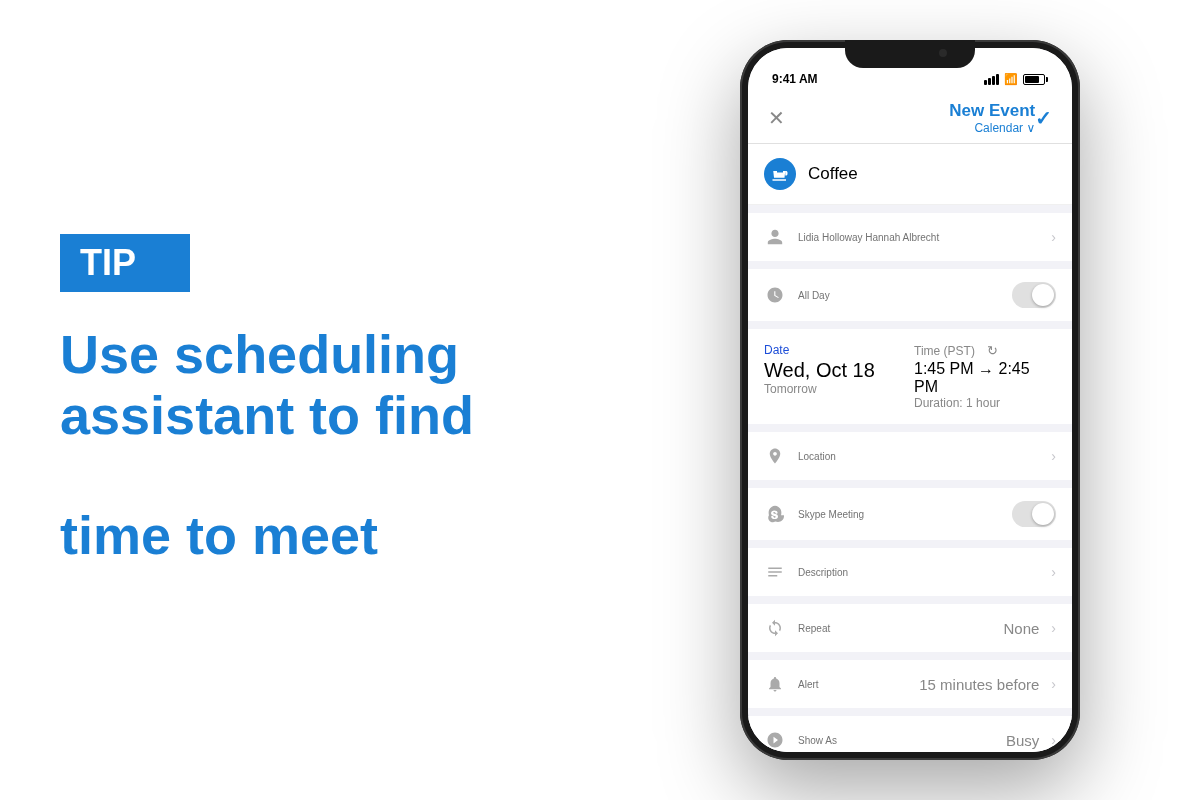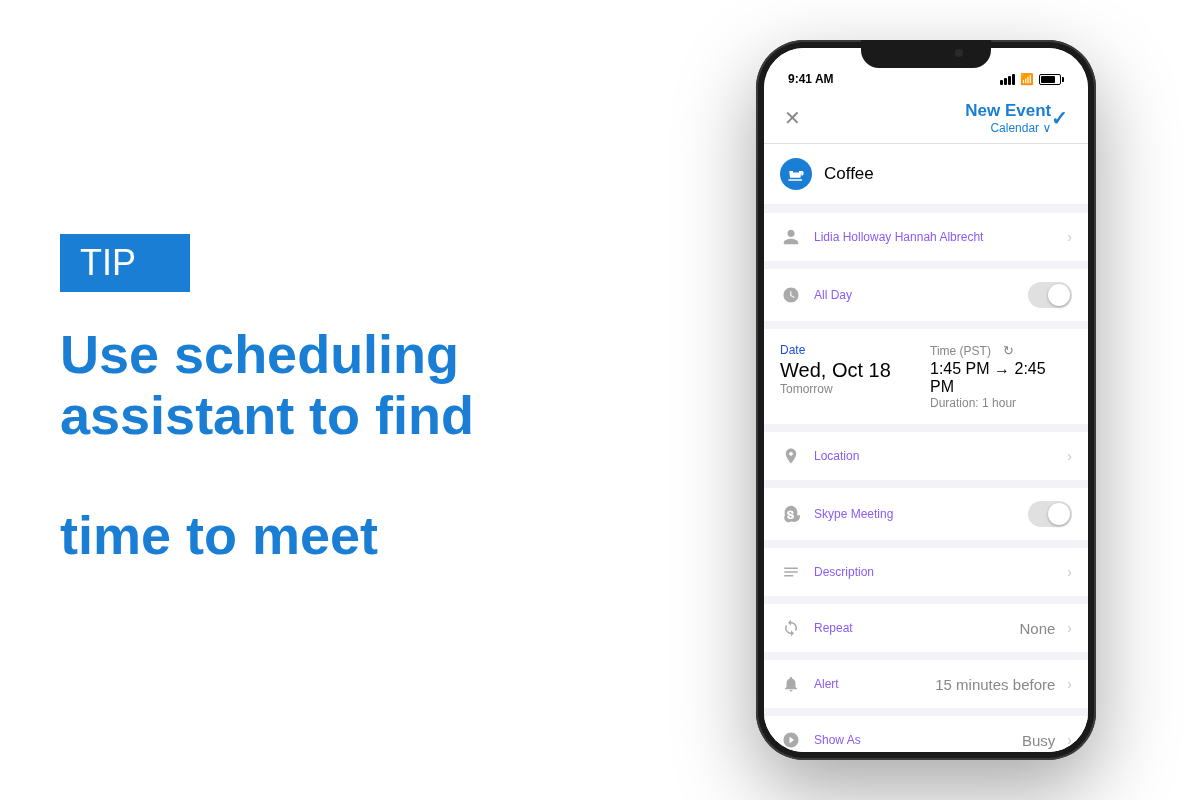--- a/index.html
+++ b/index.html
@@ -20,21 +20,21 @@
       display: flex;
       flex-direction: column;
       justify-content: center;
       padding: 60px 60px 60px 60px;
     }
 
     .tip-badge {
       background: #1a7fd4;
       color: #fff;
       font-size: 36px;
-      font-weight: 400;
+      font-weight: 700;
       padding: 8px 20px;
       display: inline-block;
       margin-bottom: 32px;
       width: 130px;
     }
 
     .main-headline {
       font-size: 54px;
       font-weight: 700;
       color: #1a7fd4;
@@ -53,21 +53,21 @@
 
     
     .phone-wrapper {
       position: relative;
       width: 340px;
       height: 720px;
     }
 
     .phone-frame {
       position: absolute;
-      top: 0; left: 16px;
+      top: 0; left: 0;
       width: 340px;
       height: 720px;
       background: #1a1a1a;
       border-radius: 48px;
       box-shadow: 0 30px 80px rgba(0,0,0,0.35), inset 0 0 0 2px #3a3a3a;
     }
 
     
     .phone-notch {
       position: absolute;
@@ -231,22 +231,22 @@
     }
 
     .row-content {
       flex: 1;
       display: flex;
       align-items: center;
       gap: 8px;
     }
 
     .row-label {
-      font-size: 12px;
-      color: #8b5cf6;
+      font-size: 10px;
+      color: #737373;
     }
 
     .row-value {
       font-size: 15px;
       color: #888;
     }
 
     .row-chevron {
       color: #c7c7cc;
       font-size: 14px;

